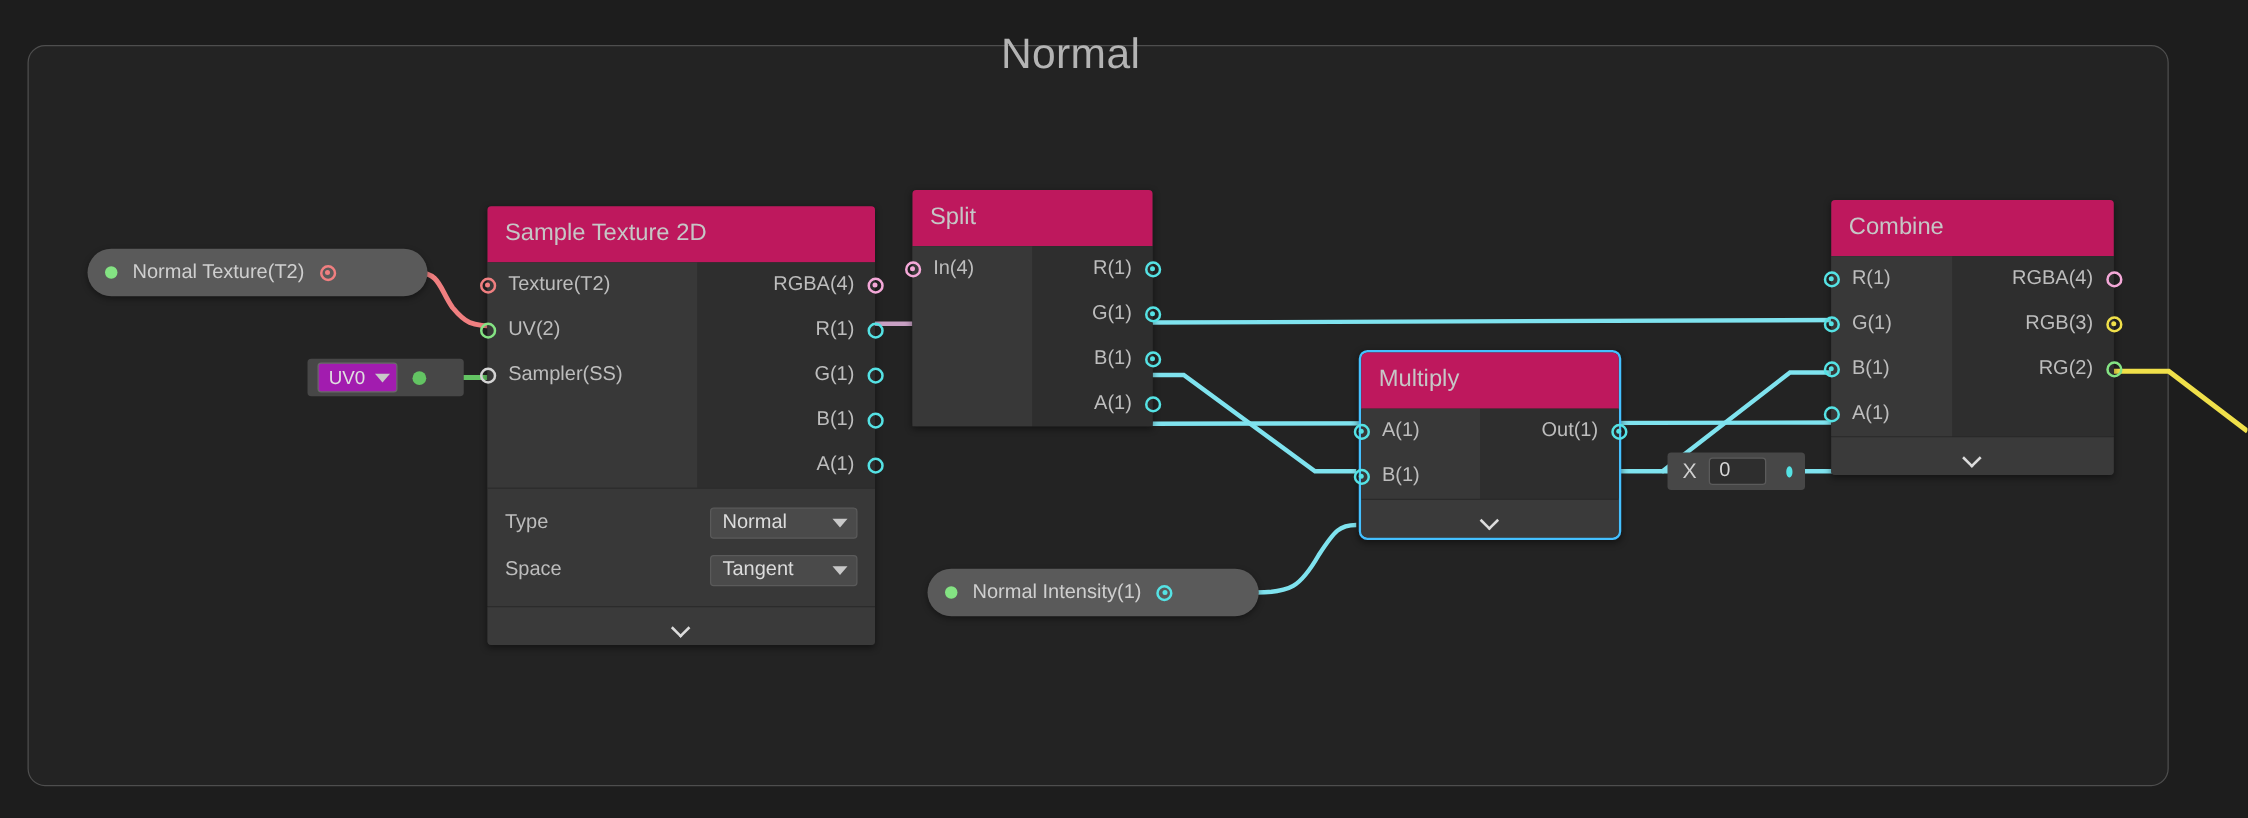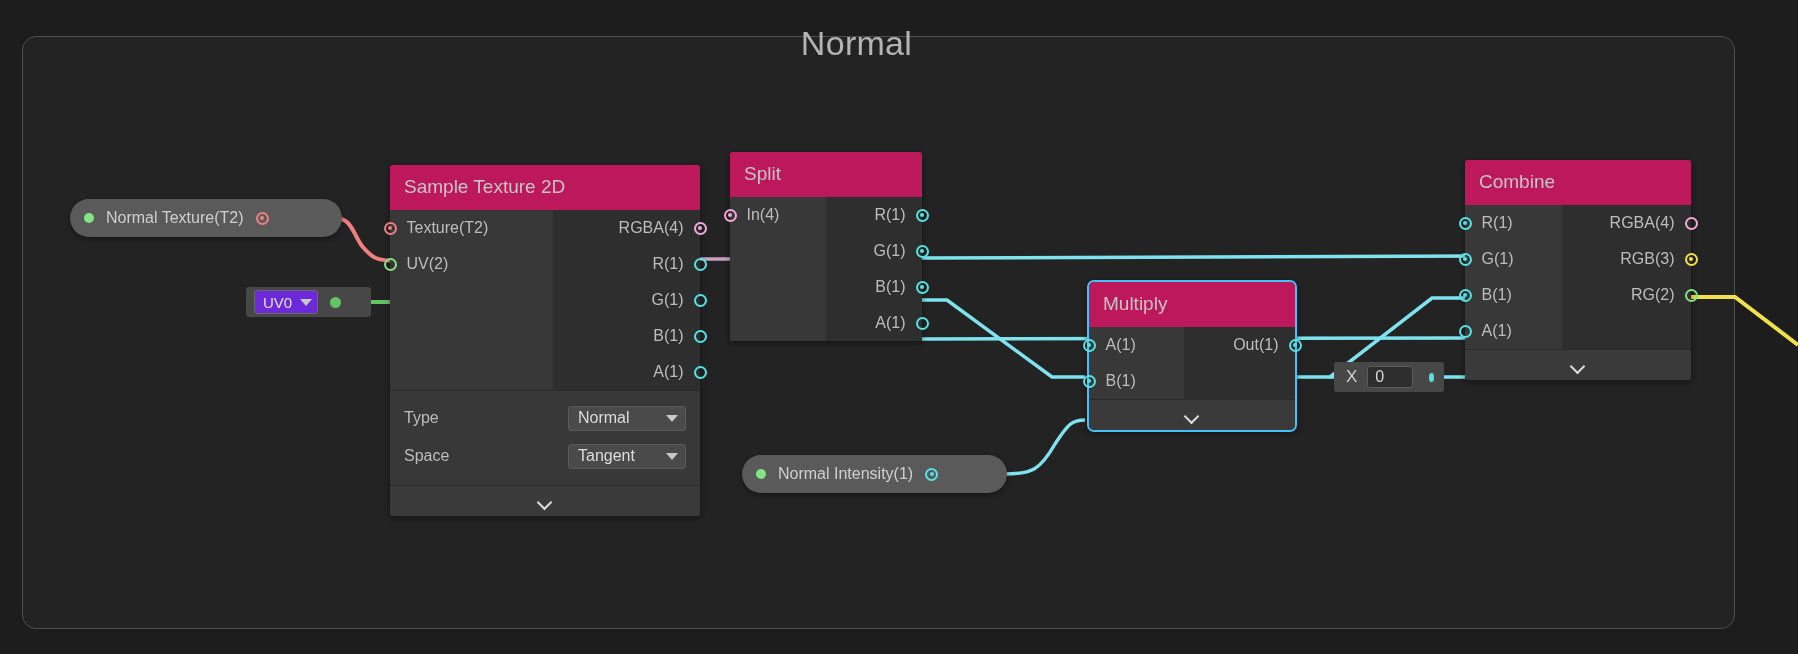--- a/index.html
+++ b/index.html
@@ -205,21 +205,21 @@
     position:absolute;
     background:#474747;
     border-radius:3px;
     height:30px;
     display:flex;
     align-items:center;
     padding: 0 10px 0 8px;
     box-sizing:border-box;
   }
   .uv-dd {
-    background:#6d28d9;
+    background:#a21caf;
     border:1px solid #6a6a6a;
     border-radius:3px;
     height:22px;
     display:flex;align-items:center;
     padding:0 5px 0 8px;
     color:#e0e0e0;
     font-size:15px;
   }
   .uv-dot {
     width:11px;height:11px;border-radius:50%;
@@ -307,20 +307,24 @@
     <div class="node-body">
       <div class="col-in">
         <div class="port-row">
           <span class="port filled c-red p-left"></span>
           <span class="port-label">Texture(T2)</span>
         </div>
         <div class="port-row">
           <span class="port c-green p-left"></span>
           <span class="port-label">UV(2)</span>
         </div>
+        <div class="port-row">
+          <span class="port c-white p-left"></span>
+          <span class="port-label">Sampler(SS)</span>
+        </div>
         <div class="port-row"></div>
         <div class="port-row"></div>
       </div>
       <div class="col-out">
         <div class="port-row out">
           <span class="port-label">RGBA(4)</span>
           <span class="port filled c-pink p-right"></span>
         </div>
         <div class="port-row out">
           <span class="port-label">R(1)</span>

